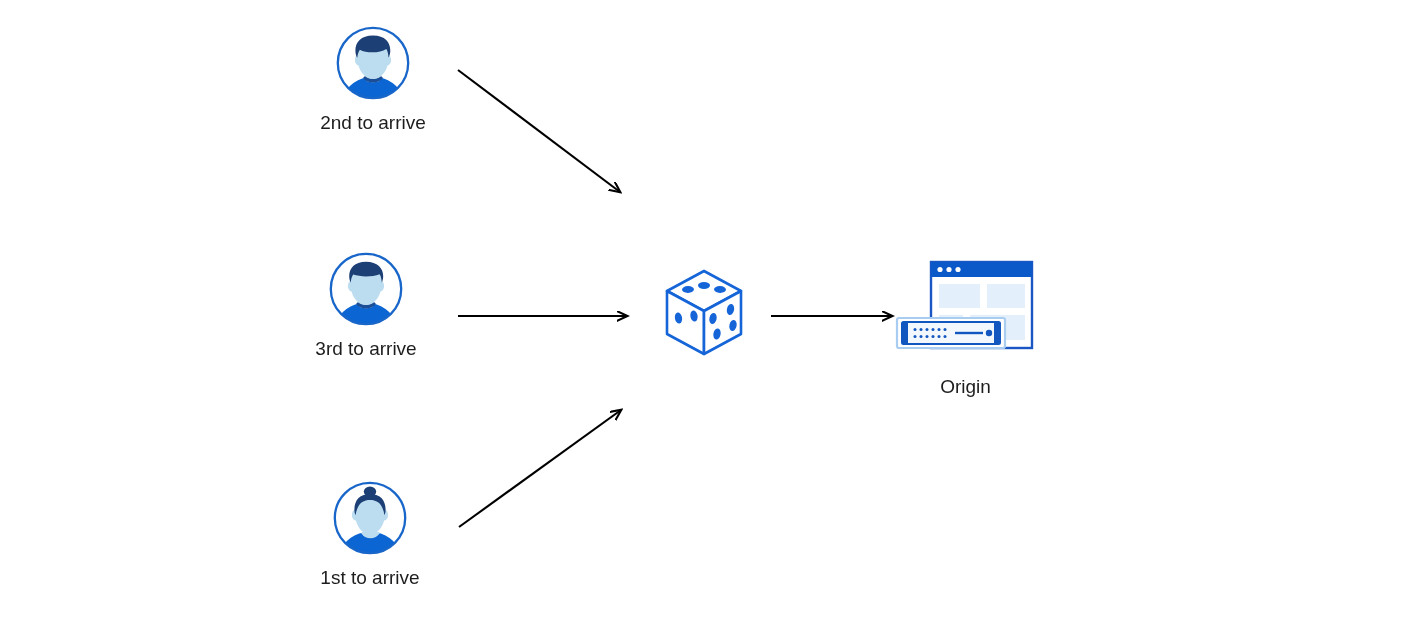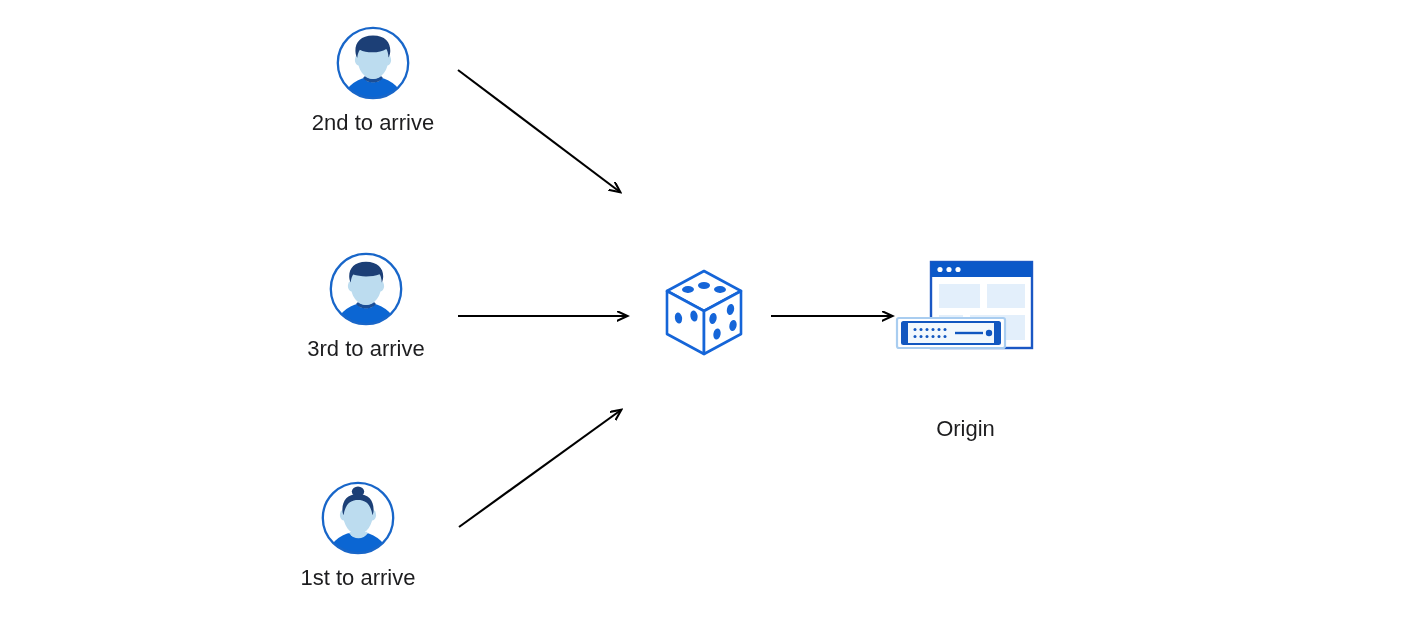--- a/index.html
+++ b/index.html
@@ -23,31 +23,31 @@
     display: flex;
     flex-direction: column;
     align-items: center;
   }
   .avatar-wrap {
     width: 76px;
     height: 76px;
   }
   .node-label {
     margin-top: 10px;
-    font-size: 22px;
+    font-size: 19px;
     line-height: 24px;
     color: #1d1d1f;
     white-space: nowrap;
     font-family: "Liberation Sans", sans-serif;
   }
   .client-1 { left: 313px; top: 25px; width: 120px; }
   .client-2 { left: 304px; top: 251px; width: 124px; }
-  .client-3 { left: 296px; top: 480px; width: 124px; }
+  .client-3 { left: 308px; top: 480px; width: 124px; }
   .dice-node { left: 660px; top: 265px; width: 88px; }
-  .origin-node { left: 893px; top: 256px; width: 145px; gap: 42px; }
+  .origin-node { left: 893px; top: 256px; width: 145px; }
   .origin-node .node-label { margin-top: 14px; }
 
   .arrows {
     position: absolute;
     left: 0;
     top: 0;
     width: 1405px;
     height: 633px;
     pointer-events: none;
   }

